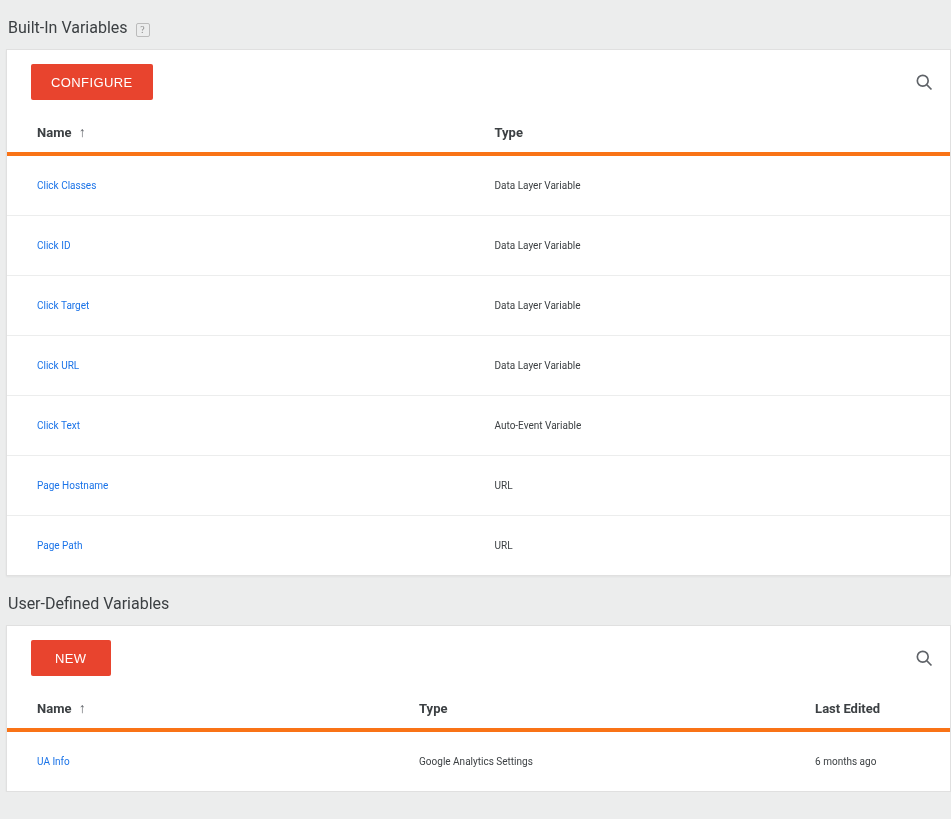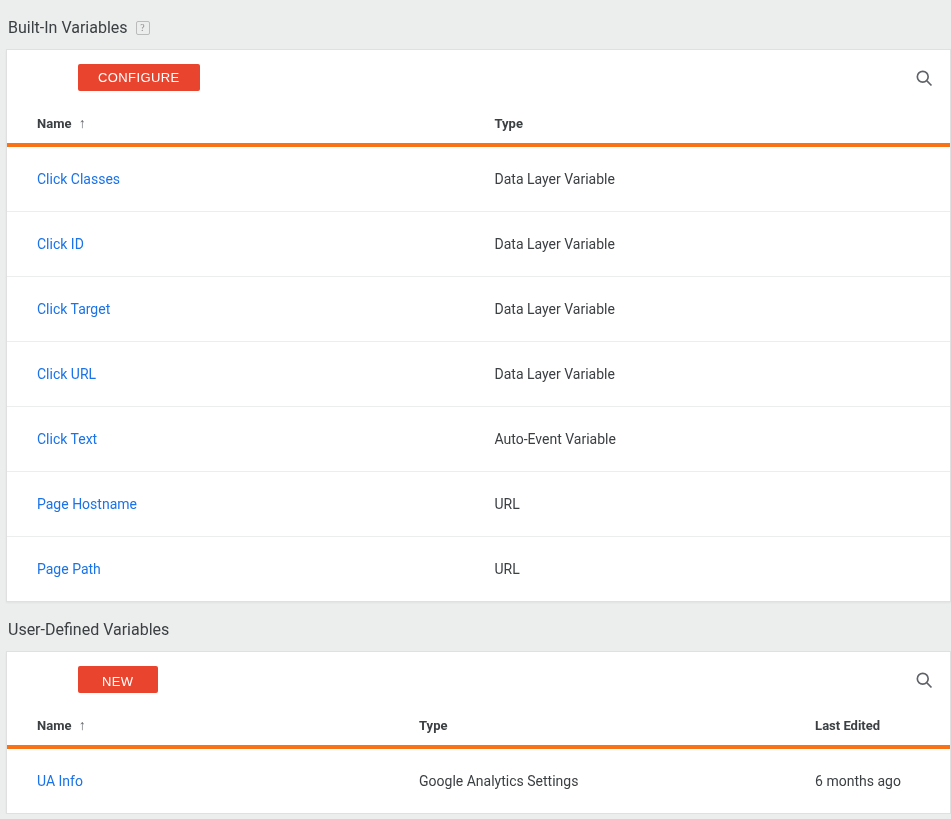--- a/index.html
+++ b/index.html
@@ -6,21 +6,21 @@
   body {
     margin: 0;
     font-family: Roboto, Arial, sans-serif;
     background: #eceded;
     font-size: 14px;
     color: #3c4043;
     width: 951px;
   }
   .section-title {
     display: flex;
-    align-items: center;
+    align-items: flex-end;
     gap: 8px;
     padding: 18px 8px 12px 8px;
     font-size: 16px;
     color: #3c4043;
   }
   .help-icon {
     width: 14px;
     height: 14px;
     border: 1px solid #bbb;
     border-radius: 2px;
@@ -42,27 +42,26 @@
     display: flex;
     align-items: center;
     justify-content: space-between;
     padding: 14px 16px 14px 24px;
   }
   .btn-primary {
     background: #e8442e;
     color: #fff;
     border: none;
     padding: 0 20px;
-    height: 27px;
+    height: 36px;
     border-radius: 2px;
     font-size: 13px;
     font-weight: 500;
     letter-spacing: 0.4px;
     cursor: pointer;
-    margin-left: 47px;
   }
   .btn-small { padding: 8px 24px; }
   .search-icon {
     width: 20px;
     height: 20px;
     cursor: pointer;
     color: #5f6368;
   }
   .search-icon svg { display: block; }
   table {
@@ -75,21 +74,21 @@
     font-size: 13px;
     color: #3c4043;
     padding: 10px 16px 12px 16px;
     border-bottom: 4px solid #f97316;
     white-space: nowrap;
   }
   thead th:first-child { padding-left: 30px; }
   tbody td {
     padding: 24px 16px;
     border-bottom: 1px solid #eceded;
-    font-size: 14px;
+    font-size: 10px;
     color: #3c4043;
   }
   tbody tr:last-child td { border-bottom: none; }
   tbody td:first-child { padding-left: 30px; }
   .link-cell a {
     color: #1a73e8;
     text-decoration: none;
     cursor: pointer;
   }
   .sort-arrow {

